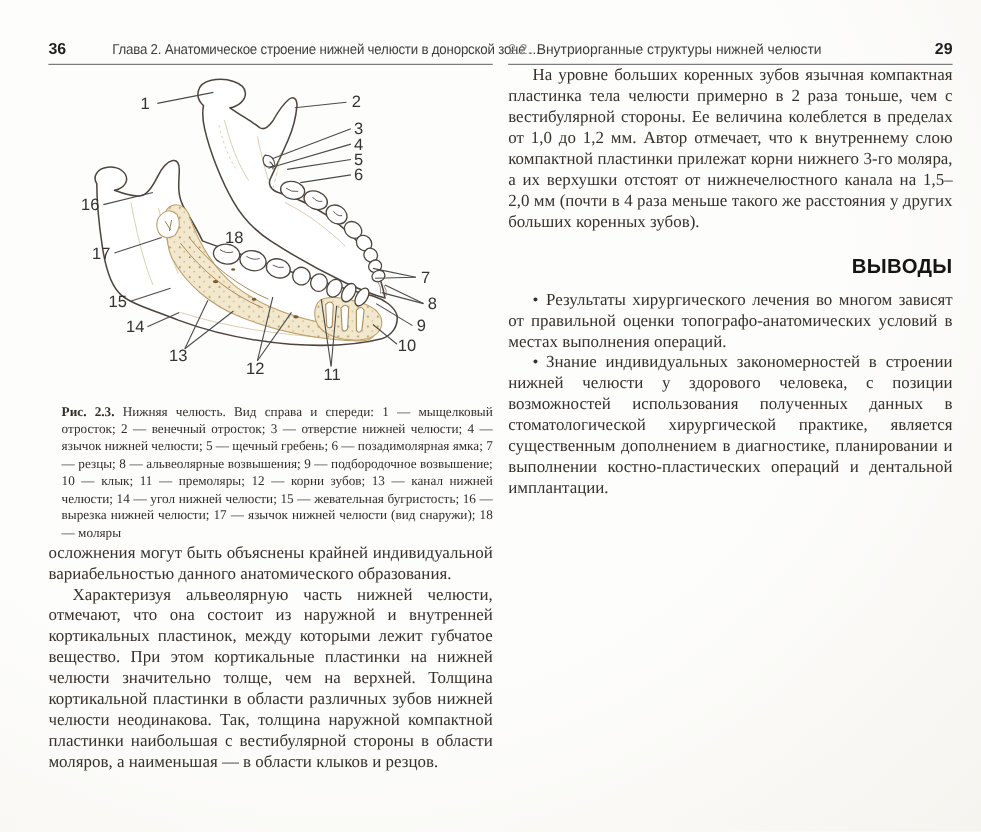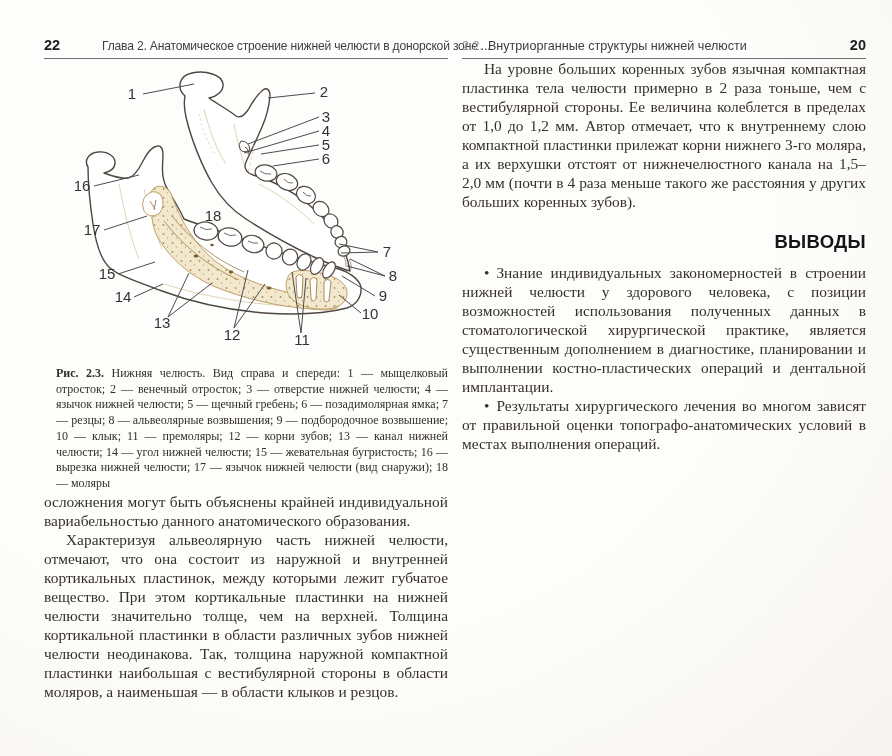--- a/index.html
+++ b/index.html
@@ -52,21 +52,21 @@
     font-family:"Liberation Sans",sans-serif;font-size:15px;fill:#333;
   }
 </style>
 </head>
 <body>
 
 <div class="spread">
 
   <div class="page page-left">
     <div class="pghead">
-      <span class="pnum">22</span>
+      <span class="pnum">36</span>
       <span class="rtitle">Глава 2. Анатомическое строение нижней челюсти в донорской зоне ...</span>
     </div>
 
     <figure class="fig">
       <svg width="400" height="290" viewBox="0 0 400 290">
         <defs>
           <pattern id="stip" width="9" height="9" patternUnits="userSpaceOnUse">
             <rect width="9" height="9" fill="#f2e8cd"></rect>
             <circle cx="2.5" cy="3" r="0.9" fill="#b3905c"></circle>
             <circle cx="6.5" cy="7" r="0.7" fill="#c7a873"></circle>
@@ -207,24 +207,24 @@
 
     <p class="caption"><b>Рис. 2.3.</b> <span>Нижняя челюсть. Вид справа и спереди: 1 — мыщелковый отросток; 2 — венечный отросток; 3 — отверстие нижней челюсти; 4 — язычок нижней челюсти; 5 — щечный гребень; 6 — позадимолярная ямка; 7 — резцы; 8 — альвеолярные возвышения; 9 — подбородочное возвышение; 10 — клык; 11 — премоляры; 12 — корни зубов; 13 — канал нижней челюсти; 14 — угол нижней челюсти; 15 — жевательная бугристость; 16 — вырезка нижней челюсти; 17 — язычок нижней челюсти (вид снаружи); 18 — моляры</span></p>
 
     <p class="body-p mt">осложнения могут быть объяснены крайней индивидуальной вариабельностью данного анатомического образования.</p>
     <p class="body-p ind">Характеризуя альвеолярную часть нижней челюсти, отмечают, что она состоит из наружной и внутренней кортикальных пластинок, между которыми лежит губчатое вещество. При этом кортикальные пластинки на нижней челюсти значительно толще, чем на верхней. Толщина кортикальной пластинки в области различных зубов нижней челюсти неодинакова. Так, толщина наружной компактной пластинки наибольшая с вестибулярной стороны в области моляров, а наименьшая — в области клыков и резцов.</p>
   </div>
 
   <div class="page page-right">
     <div class="pghead">
       <span class="titlewrap"><span class="sec-num">2.2.</span><span>Внутриорганные структуры нижней челюсти</span></span>
-      <span class="pnum">20</span>
+      <span class="pnum">29</span>
     </div>
 
     <p class="body-p ind mt">На уровне больших коренных зубов язычная компактная пластинка тела челюсти примерно в 2 раза тоньше, чем с вестибулярной стороны. Ее величина колеблется в пределах от 1,0 до 1,2 мм. Автор отмечает, что к внутреннему слою компактной пластинки прилежат корни нижнего 3-го моляра, а их верхушки отстоят от нижнечелюстного канала на 1,5–2,0 мм (почти в 4 раза меньше такого же расстояния у других больших коренных зубов).</p>
 
     <h2 class="concl">ВЫВОДЫ</h2>
 
+    <p class="body-p ind"><span class="bul">•</span><span>Результаты хирургического лечения во многом зависят от правильной оценки топографо-анатомических условий в местах выполнения операций.</span></p>
     <p class="body-p ind"><span class="bul">•</span><span>Знание индивидуальных закономерностей в строении нижней челюсти у здорового человека, с позиции возможностей использования полученных данных в стоматологической хирургической практике, является существенным дополнением в диагностике, планировании и выполнении костно-пластических операций и дентальной имплантации.</span></p>
-    <p class="body-p ind"><span class="bul">•</span><span>Результаты хирургического лечения во многом зависят от правильной оценки топографо-анатомических условий в местах выполнения операций.</span></p>
   </div>
 
 </div>
 
 </body></html>

